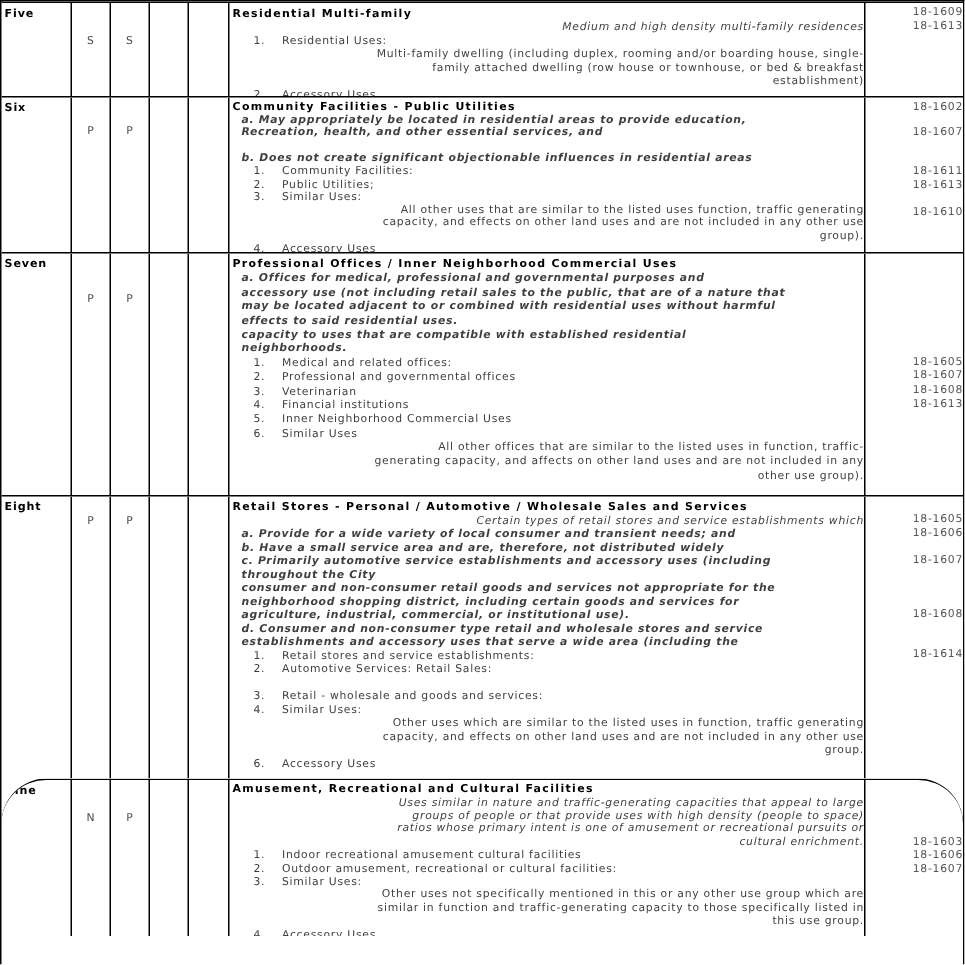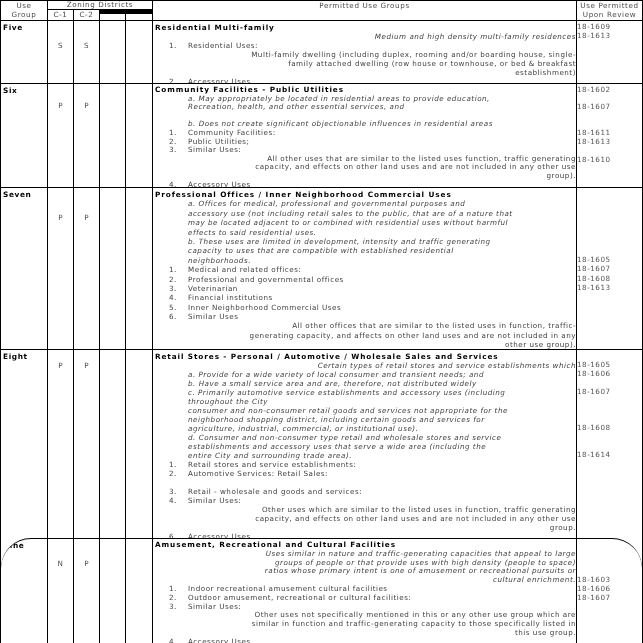--- a/index.html
+++ b/index.html
@@ -65,52 +65,36 @@
   .line{
     white-space:nowrap;
     color:#3f3f3f;
     font-size:7.2px;
     letter-spacing:.5px;
     height:var(--lh);
     line-height:var(--lh);
   }
   .line.b{font-weight:bold;color:#000;letter-spacing:.9px;font-size:7.3px;}
   .line.it{font-style:italic;}
-  .ind-a{margin-left:33px;}
+  .ind-a{margin-left:6px;font-weight:bold;}
   .ind-t{margin-left:18px;text-align:right;}
   .num-line{display:flex;}
   .num-marker{margin-left:14px;width:19px;flex:none;}
   .num-text{flex:none;}
   .rev{
     position:absolute;left:0;width:100%;
-    text-align:left;
+    text-align:right;
     font-size:7.2px;color:#555;
     letter-spacing:.5px;line-height:8px;
   }
 </style>
 </head>
 <body>
 
 <div class="page">
-  <div class="header">
-    <div class="hc use-cell">
-      <div>Use</div>
-      <div>Group</div>
-    </div>
-    <div class="hc zoning-cell">Zoning Districts</div>
-    <div class="hc sub-c1">C-1</div>
-    <div class="hc sub-c2">C-2</div>
-    <div class="hc sub-b1"></div>
-    <div class="hc sub-b2"></div>
-    <div class="hc permitted-cell">Permitted Use Groups</div>
-    <div class="hc review-cell">
-      <div>Use Permitted</div>
-      <div>Upon Review</div>
-    </div>
-  </div>
   <div id="rows-container">
       <div class="row" style="height: 63px; --lh: 9px;">
         <div class="rc">
           <div class="group-label">Five</div>
         </div>
         <div class="rc">
           <div class="district-letter" style="top: 20px;">S</div>
         </div>
         <div class="rc">
           <div class="district-letter" style="top: 20px;">S</div>
@@ -199,21 +183,20 @@
         </div>
         <div class="rc"></div>
         <div class="rc"></div>
         <div class="rc">
           <div class="content">
             <div class="line b">Professional Offices / Inner Neighborhood Commercial Uses</div>
             <div class="line it ind-a">a.  Offices for medical, professional and governmental purposes and</div>
             <div class="line it ind-a">accessory use (not including retail sales to the public, that are of a nature that</div>
             <div class="line it ind-a">may be located adjacent to or combined with residential uses without harmful</div>
             <div class="line it ind-a">effects to said residential uses.</div>
-            <div class="line it ind-a">b.  These uses are limited in development, intensity and traffic generating</div>
             <div class="line it ind-a">capacity to uses that are compatible with established residential</div>
             <div class="line it ind-a">neighborhoods.</div>
             <div class="line num-line">
               <div class="num-marker">1.</div>
               <div class="num-text">Medical and related offices:</div>
             </div>
             <div class="line num-line">
               <div class="num-marker">2.</div>
               <div class="num-text">Professional and governmental offices</div>
             </div>
@@ -263,21 +246,20 @@
             <div class="line it ind-t">Certain types of retail stores and service establishments which</div>
             <div class="line it ind-a">a. Provide for a wide variety of local consumer and transient needs; and</div>
             <div class="line it ind-a">b.  Have a small service area and are, therefore, not distributed widely</div>
             <div class="line it ind-a">c.  Primarily automotive service establishments and accessory uses (including</div>
             <div class="line it ind-a">throughout the City</div>
             <div class="line it ind-a">consumer and non-consumer retail goods and services not appropriate for the</div>
             <div class="line it ind-a">neighborhood shopping district, including certain goods and services for</div>
             <div class="line it ind-a">agriculture, industrial, commercial, or institutional use).</div>
             <div class="line it ind-a">d.  Consumer and non-consumer type retail and wholesale stores and service</div>
             <div class="line it ind-a">establishments and accessory uses that serve a wide area (including the</div>
-            <div class="line it ind-a">entire City and surrounding trade area).</div>
             <div class="line num-line">
               <div class="num-marker">1.</div>
               <div class="num-text">Retail stores and service establishments:</div>
             </div>
             <div class="line num-line">
               <div class="num-marker">2.</div>
               <div class="num-text">Automotive Services: Retail Sales:</div>
             </div>
             <div class="line"></div>
             <div class="line num-line">

